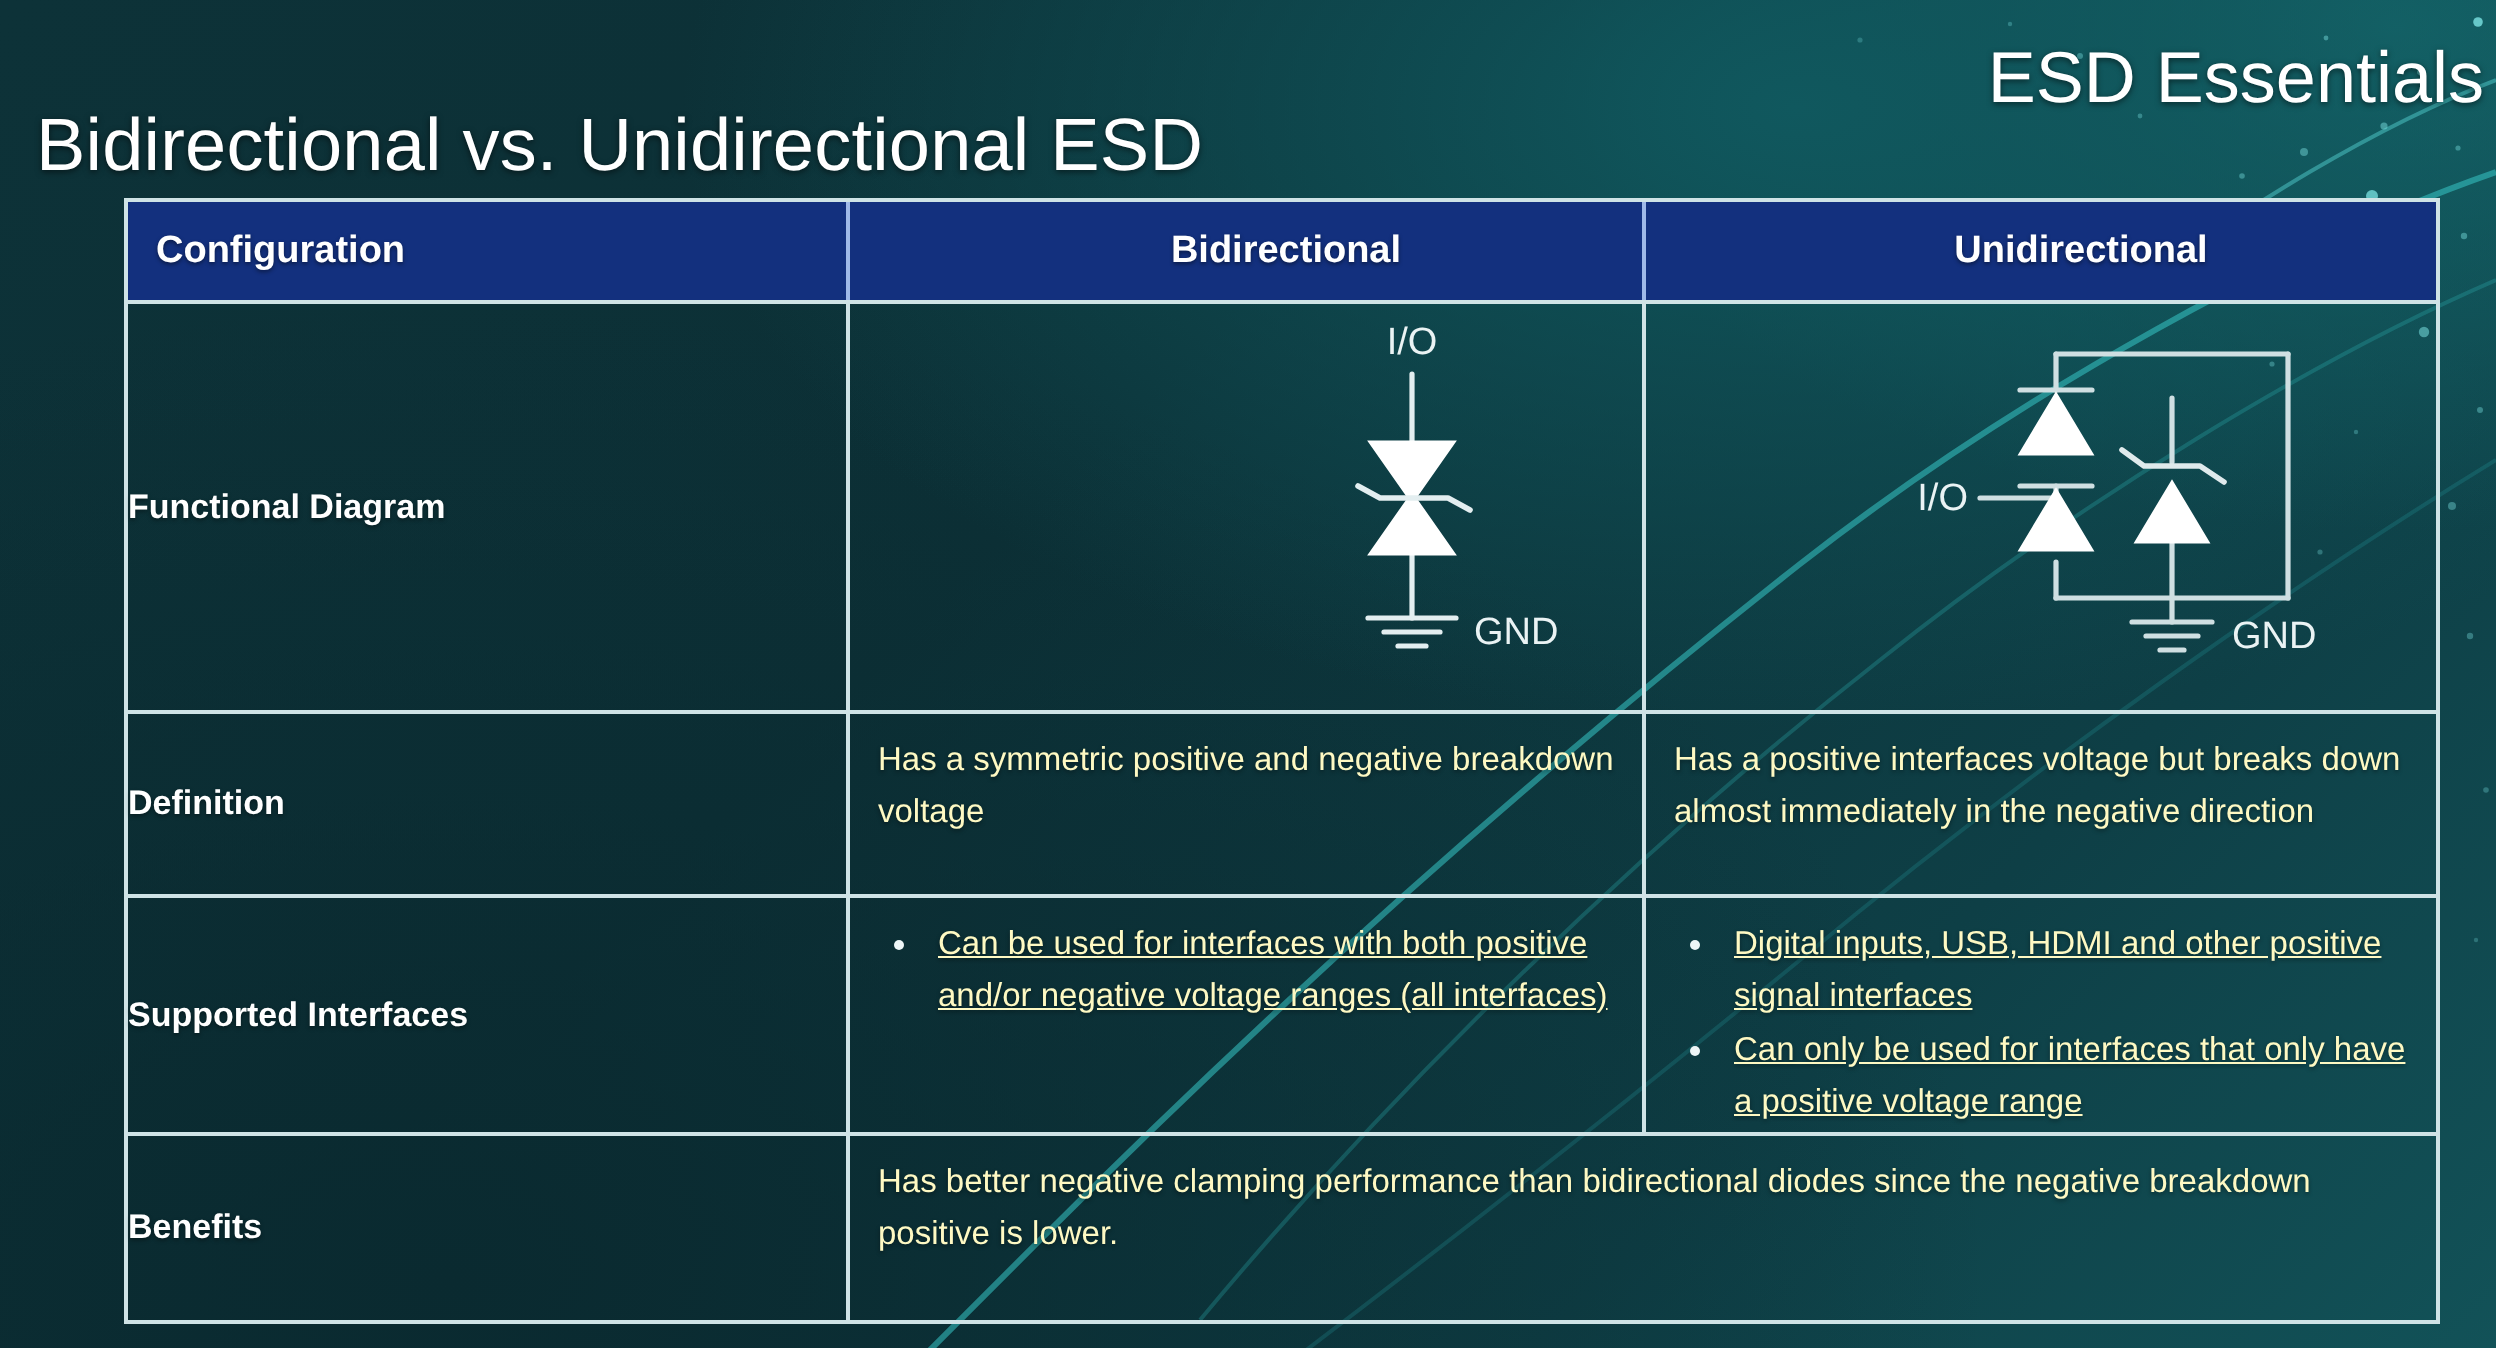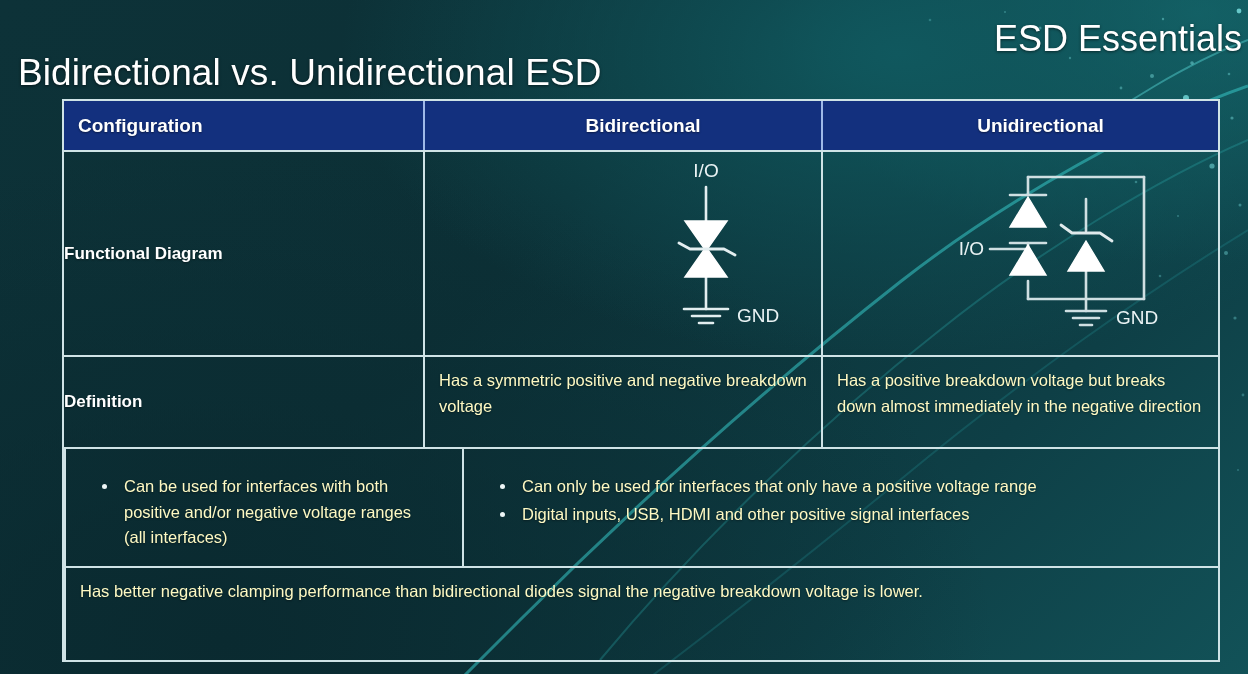--- a/index.html
+++ b/index.html
@@ -62,21 +62,21 @@
     display:flex;align-items:center;
     color:#ffffff;font-weight:bold;font-size:17px;
     text-shadow:0 1px 2px rgba(0,0,0,.4);
   }
   .cellbody{
     padding:11px 14px 8px 14px;
     color:#fef9c3;font-size:16.5px;line-height:1.55;
     text-shadow:0 1px 2px rgba(0,0,0,.4);
   }
   .cellbody p{margin:0;}
-  ul.bul{margin:14px;padding:0;list-style:none;}
+  ul.bul{margin:0;padding:0;list-style:none;text-decoration:underline;}
   ul.bul li{
     position:relative;padding-left:30px;margin:0 0 2px 0;
   }
   ul.bul li:before{
     content:"";position:absolute;left:8px;top:10px;
     width:5px;height:5px;border-radius:50%;background:#eef6f7;
   }
 
   .r-diagram{height:205px;flex:0 0 205px;}
   .r-def{height:92px;flex:0 0 92px;}
@@ -185,37 +185,39 @@
       </svg>
     </div>
   </div>
 
   <div class="trow r-def">
     <div class="c1 rowlabel">Definition</div>
     <div class="c2 cellbody">
       <p>Has a symmetric positive and negative breakdown voltage</p>
     </div>
     <div class="c3 cellbody">
-      <p>Has a positive breakdown voltage but breaks down almost immediately in the negative direction</p>
+      <p>Has a positive interfaces voltage but breaks down almost immediately in the negative direction</p>
     </div>
   </div>
 
   <div class="trow r-sup">
+    <div class="c1 rowlabel">Supported Interfaces</div>
     <div class="c2 cellbody">
       <ul class="bul">
         <li>Can be used for interfaces with both positive and/or negative voltage ranges (all interfaces)</li>
       </ul>
     </div>
     <div class="c3 cellbody">
       <ul class="bul">
+        <li>Digital inputs, USB, HDMI and other positive signal interfaces</li>
         <li>Can only be used for interfaces that only have a positive voltage range</li>
-        <li>Digital inputs, USB, HDMI and other positive signal interfaces</li>
       </ul>
     </div>
   </div>
 
   <div class="trow r-ben">
+    <div class="c1 rowlabel">Benefits</div>
     <div class="c3 cellbody">
-      <p>Has better negative clamping performance than bidirectional diodes signal the negative breakdown voltage is lower.</p>
+      <p>Has better negative clamping performance than bidirectional diodes since the negative breakdown positive is lower.</p>
     </div>
   </div>
 
 </div>
 
 </body></html>

